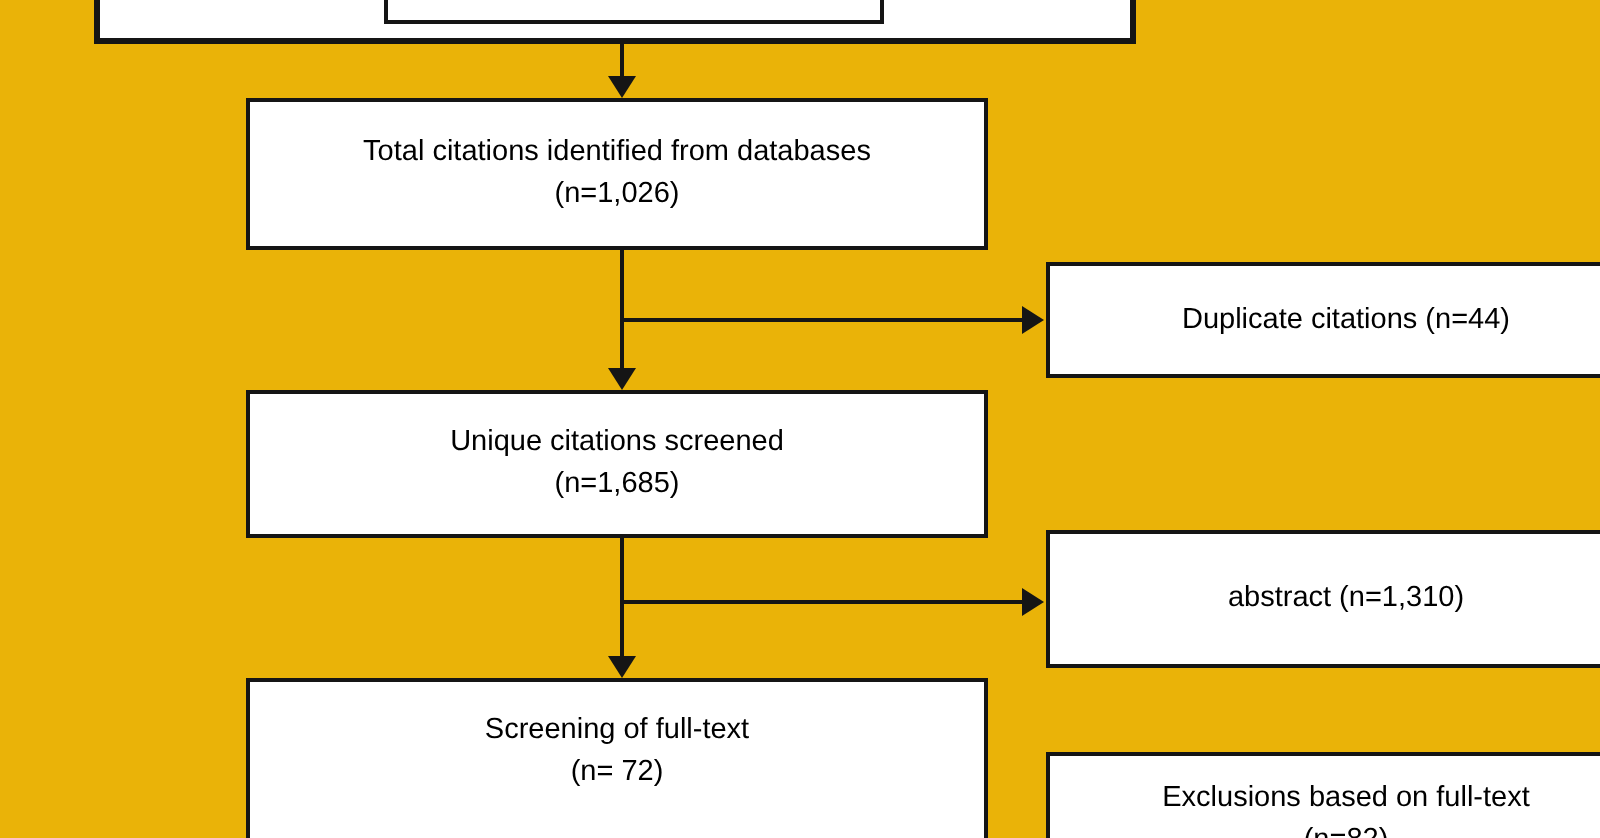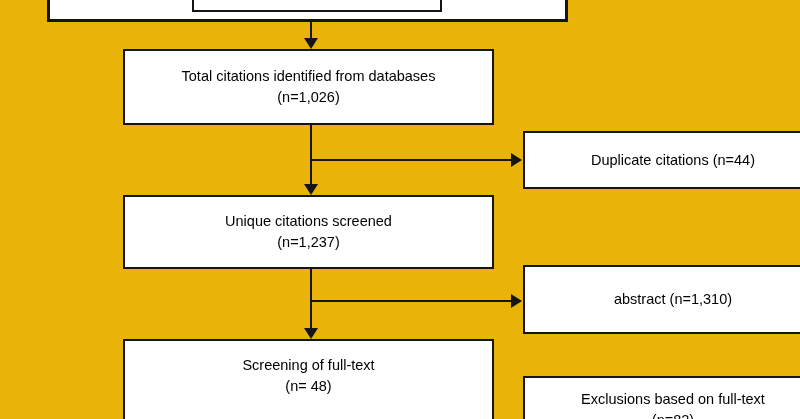--- a/index.html
+++ b/index.html
@@ -154,35 +154,35 @@
   <div class="arrow-down" id="a-mid1"></div>
   <div class="hline" id="h-dup"></div>
   <div class="arrow-right" id="a-dup"></div>
 
   <div class="box" id="box-duplicates">
     <span class="ln">Duplicate citations (n=44)</span>
   </div>
 
   <div class="box" id="box-screened">
     <span class="ln">Unique citations screened</span>
-    <span class="ln">(n=1,237)</span>
+    <span class="ln">(n=1,685)</span>
   </div>
 
   <div class="vline" id="v-mid2"></div>
   <div class="arrow-down" id="a-mid2"></div>
   <div class="hline" id="h-exc"></div>
   <div class="arrow-right" id="a-exc"></div>
 
   <div class="box" id="box-excluded-title">
     <span class="ln">abstract (n=1,310)</span>
   </div>
 
   <div class="box" id="box-fulltext">
     <span class="ln">Screening of full-text</span>
-    <span class="ln">(n= 48)</span>
+    <span class="ln">(n= 72)</span>
   </div>
 
   <div class="box" id="box-excluded-fulltext">
     <span class="ln">Exclusions based on full-text</span>
     <span class="ln">(n=82)</span>
   </div>
 
 </div>
 
 </body></html>

